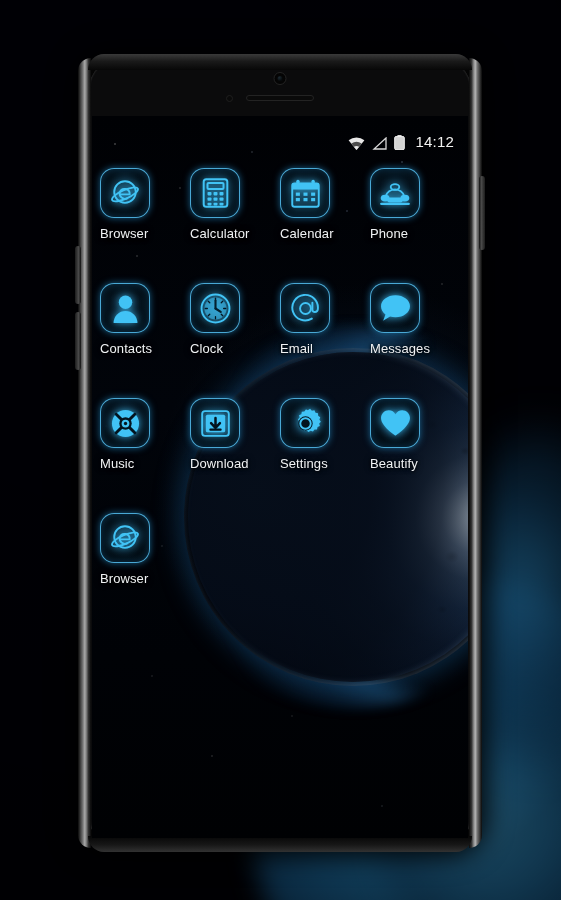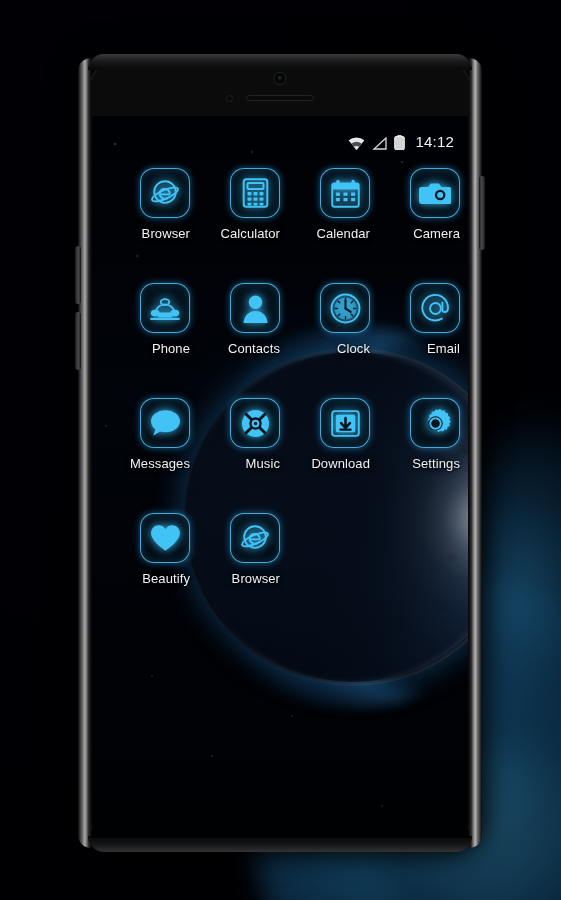--- a/index.html
+++ b/index.html
@@ -278,21 +278,21 @@
     top: 52px;
     z-index: 5;
     display: grid;
     grid-template-columns: repeat(4, 1fr);
     row-gap: 42px;
     padding: 0 8px;
   }
   .app {
     display: flex;
     flex-direction: column;
-    align-items: flex-end;
+    align-items: flex-start;
     cursor: pointer;
   }
   .tile {
     position: relative;
     width: 50px; height: 50px;
     border-radius: 14px;
     background:
       radial-gradient(circle at 50% 45%, rgba(12,42,62,.85) 0%, rgba(4,14,22,.9) 62%, rgba(2,6,10,.92) 100%);
     border: 1.4px solid rgba(86,196,248,.85);
     box-shadow:
@@ -419,34 +419,20 @@
                 <rect x="20.8" y="14" width="4.2" height="3.4"></rect>
                 <rect x="5" y="19.6" width="4.2" height="3.4"></rect>
                 <rect x="12.9" y="19.6" width="4.2" height="3.4"></rect>
                 <rect x="20.8" y="19.6" width="4.2" height="3.4"></rect>
               </g>
             </svg>
           </div>
           <span class="app-label">Calendar</span>
         </div>
 
-        <div class="app">
-          <div class="tile">
-            <svg width="32" height="25" viewBox="0 0 34 26">
-              <path d="M2.6 6 h7.2 l2.6 -3.6 h8.8 l2.6 3.6 h8
-                       a2.6 2.6 0 0 1 2.6 2.6 v13
-                       a2.6 2.6 0 0 1 -2.6 2.6 h-29.2
-                       a2.6 2.6 0 0 1 -2.6 -2.6 v-13
-                       a2.6 2.6 0 0 1 2.6 -2.6 z" class="glyph"></path>
-              <circle cx="22.5" cy="14.6" r="5.6" fill="#051722"></circle>
-              <circle cx="22.5" cy="14.6" r="3.2" class="glyph"></circle>
-            </svg>
-          </div>
-          <span class="app-label">Camera</span>
-        </div>
 
         <div class="app">
           <div class="tile">
             <svg width="32" height="26" viewBox="0 0 34 28">
               <path d="M7 17.5 a10.6 10.6 0 0 1 20 0" class="glyph-s" stroke-width="2.4"></path>
               <ellipse cx="17" cy="7.5" rx="4.6" ry="3" class="glyph-s" stroke-width="2"></ellipse>
               <ellipse cx="6.4" cy="19.5" rx="4.8" ry="3.6" class="glyph"></ellipse>
               <ellipse cx="27.6" cy="19.5" rx="4.8" ry="3.6" class="glyph"></ellipse>
               <rect x="8.6" y="18.8" width="16.8" height="5.4" rx="2.4" class="glyph"></rect>
               <rect x="1" y="24.4" width="32" height="2.6" rx="1.3" class="glyph"></rect>

